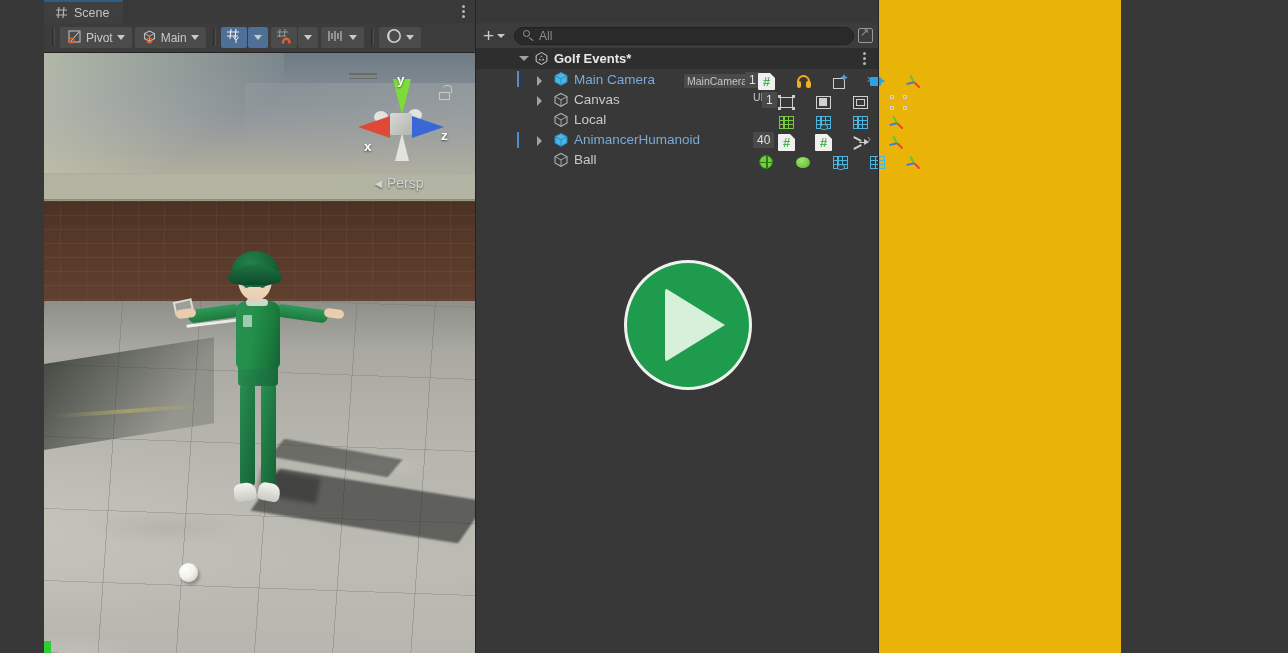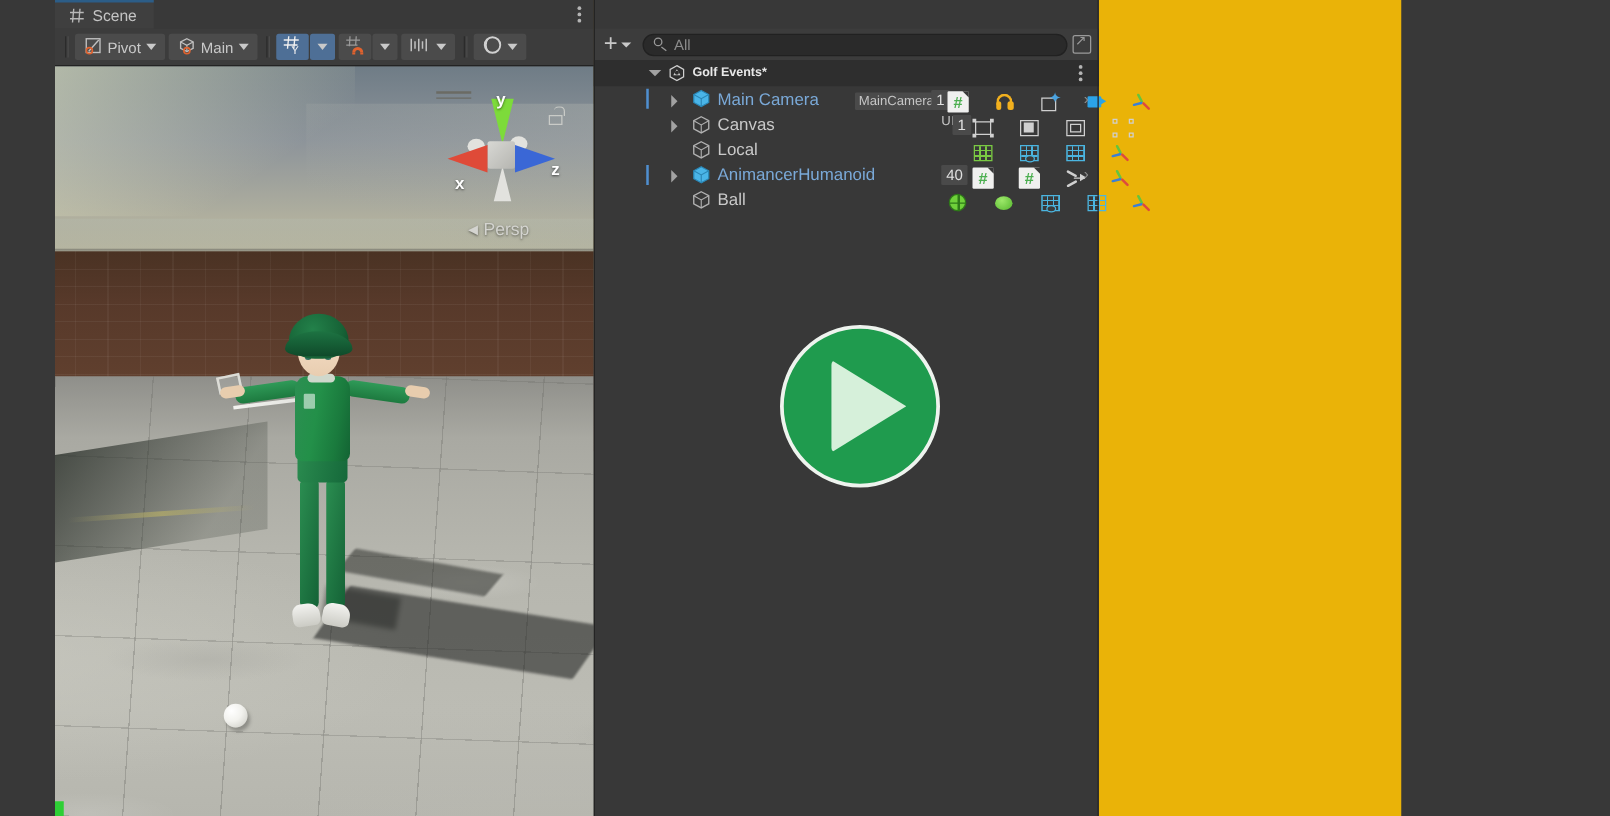--- a/index.html
+++ b/index.html
@@ -260,21 +260,21 @@
   .expand-ico::after { content: "↗"; position: absolute; left: 1px; top: -3px; font-size: 11px; color: #9a9a9a; }
 
   #hier-tree { position: absolute; top: 48px; left: 0; width: 404px; bottom: 0; }
   .scene-row {
     position: relative; height: 21px; background: #2e2e2e;
     display: flex; align-items: center; padding-left: 44px; gap: 5px;
   }
   .tri { width: 0; height: 0; border-left: 5px solid transparent; border-right: 5px solid transparent; border-top: 5.5px solid #a2a2a2; flex: none; }
   .tri.collapsed { border-left: 5.5px solid #a2a2a2; border-top: 5px solid transparent; border-bottom: 5px solid transparent; border-right: none; }
   .unity-logo { width: 15px; height: 15px; flex: none; }
-  .scene-name { color: #e8e8e8; font-size: 10px; font-weight: bold; }
+  .scene-name { color: #e8e8e8; font-size: 13px; font-weight: bold; }
   .scene-row .kebab { position: absolute; right: 12px; }
 
   .go-row { position: relative; height: 20px; display: flex; align-items: center; }
   .go-marker { position: absolute; left: 42px; top: 2px; width: 2px; height: 16px; background: #4f8fd0; }
   .go-tri { position: absolute; left: 62px; }
   .go-ico { position: absolute; left: 78px; width: 16px; height: 16px; }
   .go-name { position: absolute; left: 99px; font-size: 13.5px; color: #c9c9c9; white-space: nowrap; }
   .go-name.prefab { color: #7aa9d8; }
   .go-chev { position: absolute; right: 8px; color: #8e8e8e; font-size: 12px; }
 

